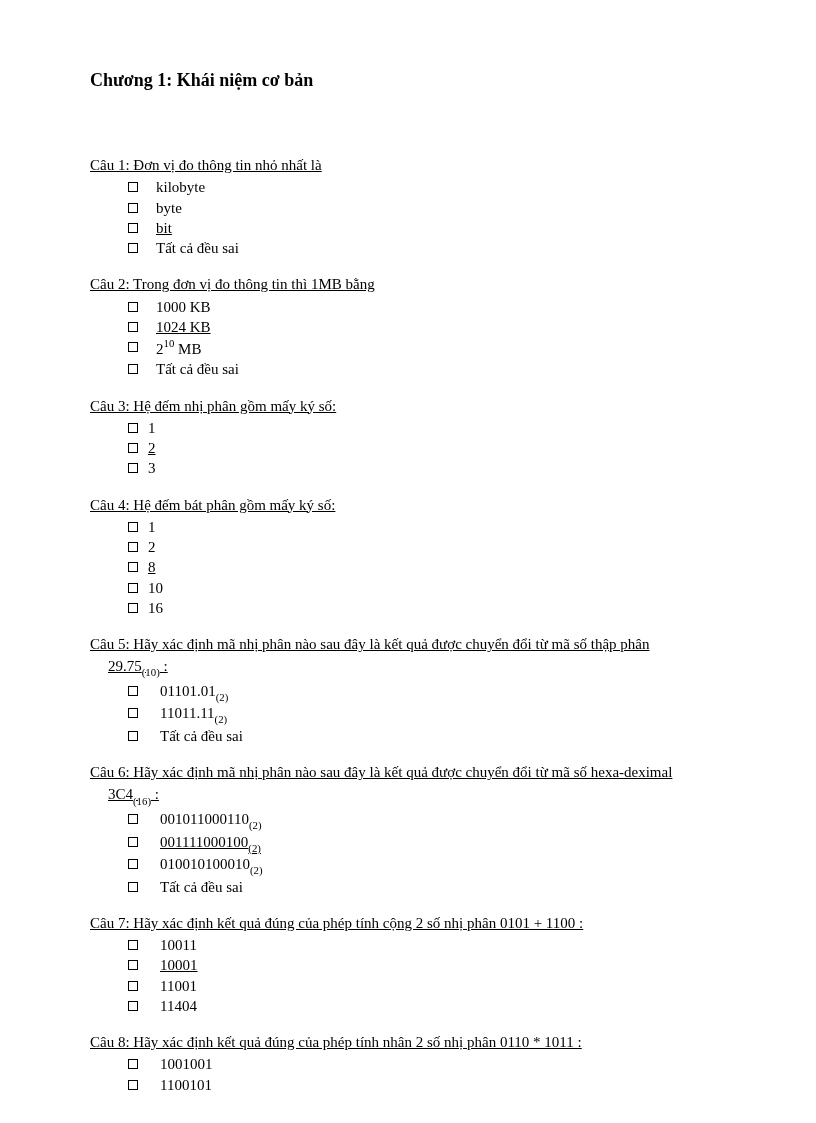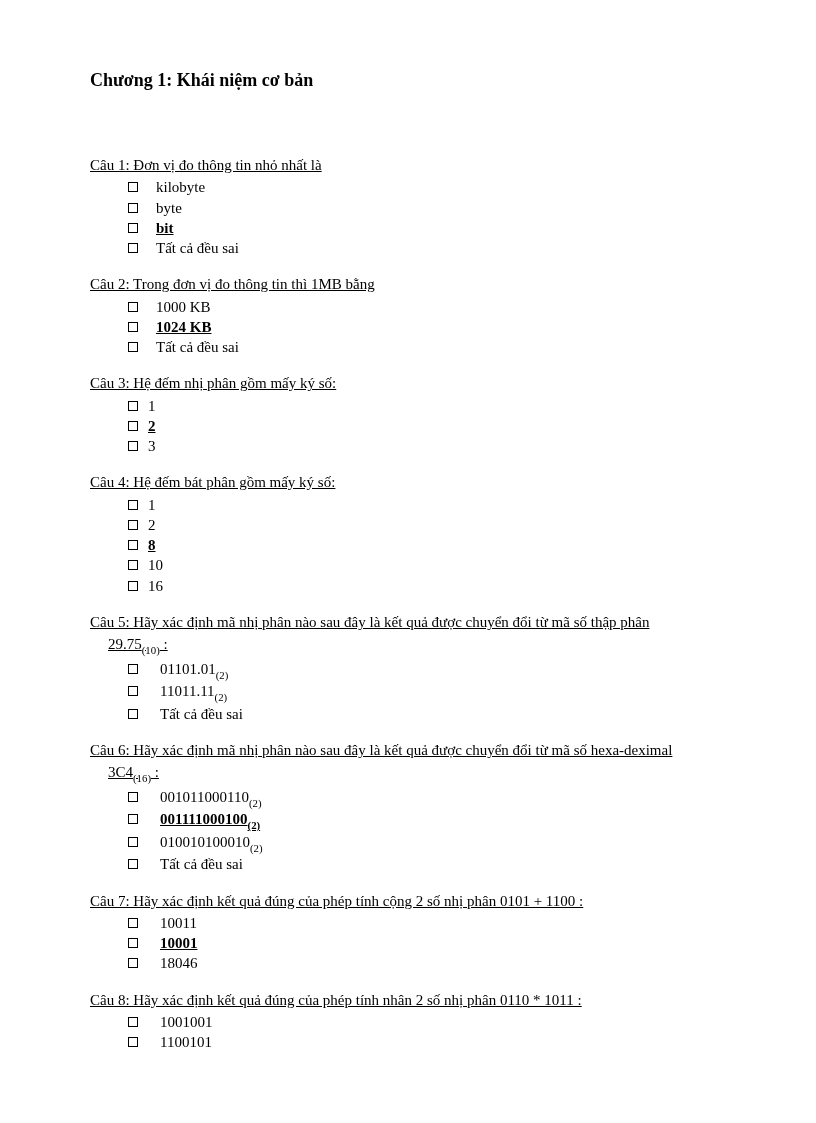--- a/index.html
+++ b/index.html
@@ -48,21 +48,21 @@
     border: 1px solid #000;
     flex: 0 0 auto;
     margin-top: 5px;
     margin-right: 18px;
   }
   .opt-narrow { padding-left: 38px; }
   .opt-narrow .box { margin-right: 10px; }
   .opt-wide { padding-left: 38px; }
   .opt-wide .box { margin-right: 22px; }
   .correct {
-    font-weight: bold;
+    font-weight: normal;
     text-decoration: underline;
   }
   .sub {
     font-size: 0.72em;
     vertical-align: sub;
     position: relative;
     top: 0.1em;
   }
   .sup {
     font-size: 0.72em;
@@ -104,20 +104,24 @@
           <li class="opt ">
             <span class="box"></span>
             <span>1000 KB</span>
           </li>
           <li class="opt ">
             <span class="box"></span>
             <span class="correct">1024 KB</span>
           </li>
           <li class="opt ">
             <span class="box"></span>
+            <span>2<span class="sup">10</span> MB</span>
+          </li>
+          <li class="opt ">
+            <span class="box"></span>
             <span>Tất cả đều sai</span>
           </li>
         </ul>
       </div>
       <div class="question">
         <p class="qtext">Câu 3: Hệ đếm nhị phân gồm mấy ký số:</p>
         <ul class="opts">
           <li class="opt opt-narrow">
             <span class="box"></span>
             <span>1</span>
@@ -203,21 +207,25 @@
           <li class="opt opt-wide">
             <span class="box"></span>
             <span>10011</span>
           </li>
           <li class="opt opt-wide">
             <span class="box"></span>
             <span class="correct">10001</span>
           </li>
           <li class="opt opt-wide">
             <span class="box"></span>
-            <span>18046</span>
+            <span>11001</span>
+          </li>
+          <li class="opt opt-wide">
+            <span class="box"></span>
+            <span>11404</span>
           </li>
         </ul>
       </div>
       <div class="question">
         <p class="qtext">Câu 8: Hãy xác định kết quả đúng của phép tính nhân 2 số nhị phân 0110 * 1011 :</p>
         <ul class="opts">
           <li class="opt opt-wide">
             <span class="box"></span>
             <span>1001001</span>
           </li>

